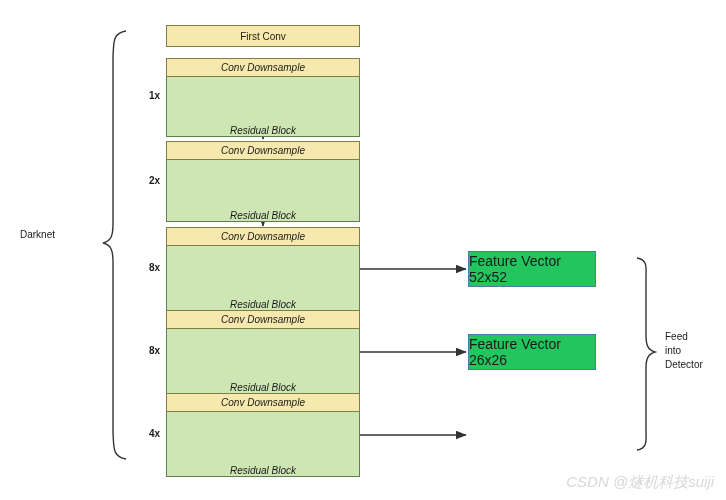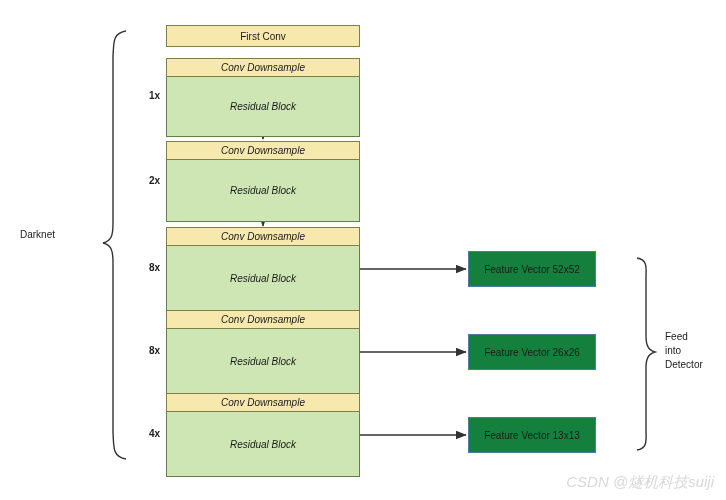--- a/index.html
+++ b/index.html
@@ -34,21 +34,21 @@
     text-align: center;
     font-size: 10px;
     color: #1a1a1a;
   }
   .resid-body {
     background: #cde6b4;
     border: 1px solid #5f7f4f;
     border-top: none;
     box-sizing: border-box;
     display: flex;
-    align-items: center;
+    align-items: flex-end;
     justify-content: center;
     font-size: 10px;
     color: #1a1a1a;
   }
   .first-conv {
     position: absolute;
     left: 166px;
     top: 25px;
     width: 194px;
     height: 22px;
@@ -70,27 +70,27 @@
     font-weight: bold;
     color: #1a1a1a;
   }
 
   
   .fv {
     position: absolute;
     left: 468px;
     width: 128px;
     height: 36px;
-    background: #15803d;
+    background: #22c55e;
     border: 1px solid #4a7ea1;
     box-sizing: border-box;
     display: flex;
     align-items: center;
     justify-content: center;
-    font-size: 10px;
+    font-size: 14px;
     color: #1a1a1a;
   }
 
   
   .side-label {
     position: absolute;
     font-size: 10px;
     color: #1a1a1a;
     line-height: 14px;
   }
@@ -212,23 +212,20 @@
     </div>
   </div>
   <div class="mult" style="left:130px; top:428px;">4x</div>
 
   <div class="fv" style="top:251px;">
     <span>Feature Vector 52x52</span>
   </div>
   <div class="fv" style="top:334px;">
     <span>Feature Vector 26x26</span>
   </div>
-  <div class="fv" style="top:417px;">
-    <span>Feature Vector 13x13</span>
-  </div>
 
   <div class="side-label" style="left:20px; top:228px;">Darknet</div>
 
   <div class="side-label" style="left:665px; top:330px;">
     <div>Feed</div>
     <div>into</div>
     <div>Detector</div>
   </div>
 
   <div class="wm-bottom">CSDN @燧机科技suiji</div>

